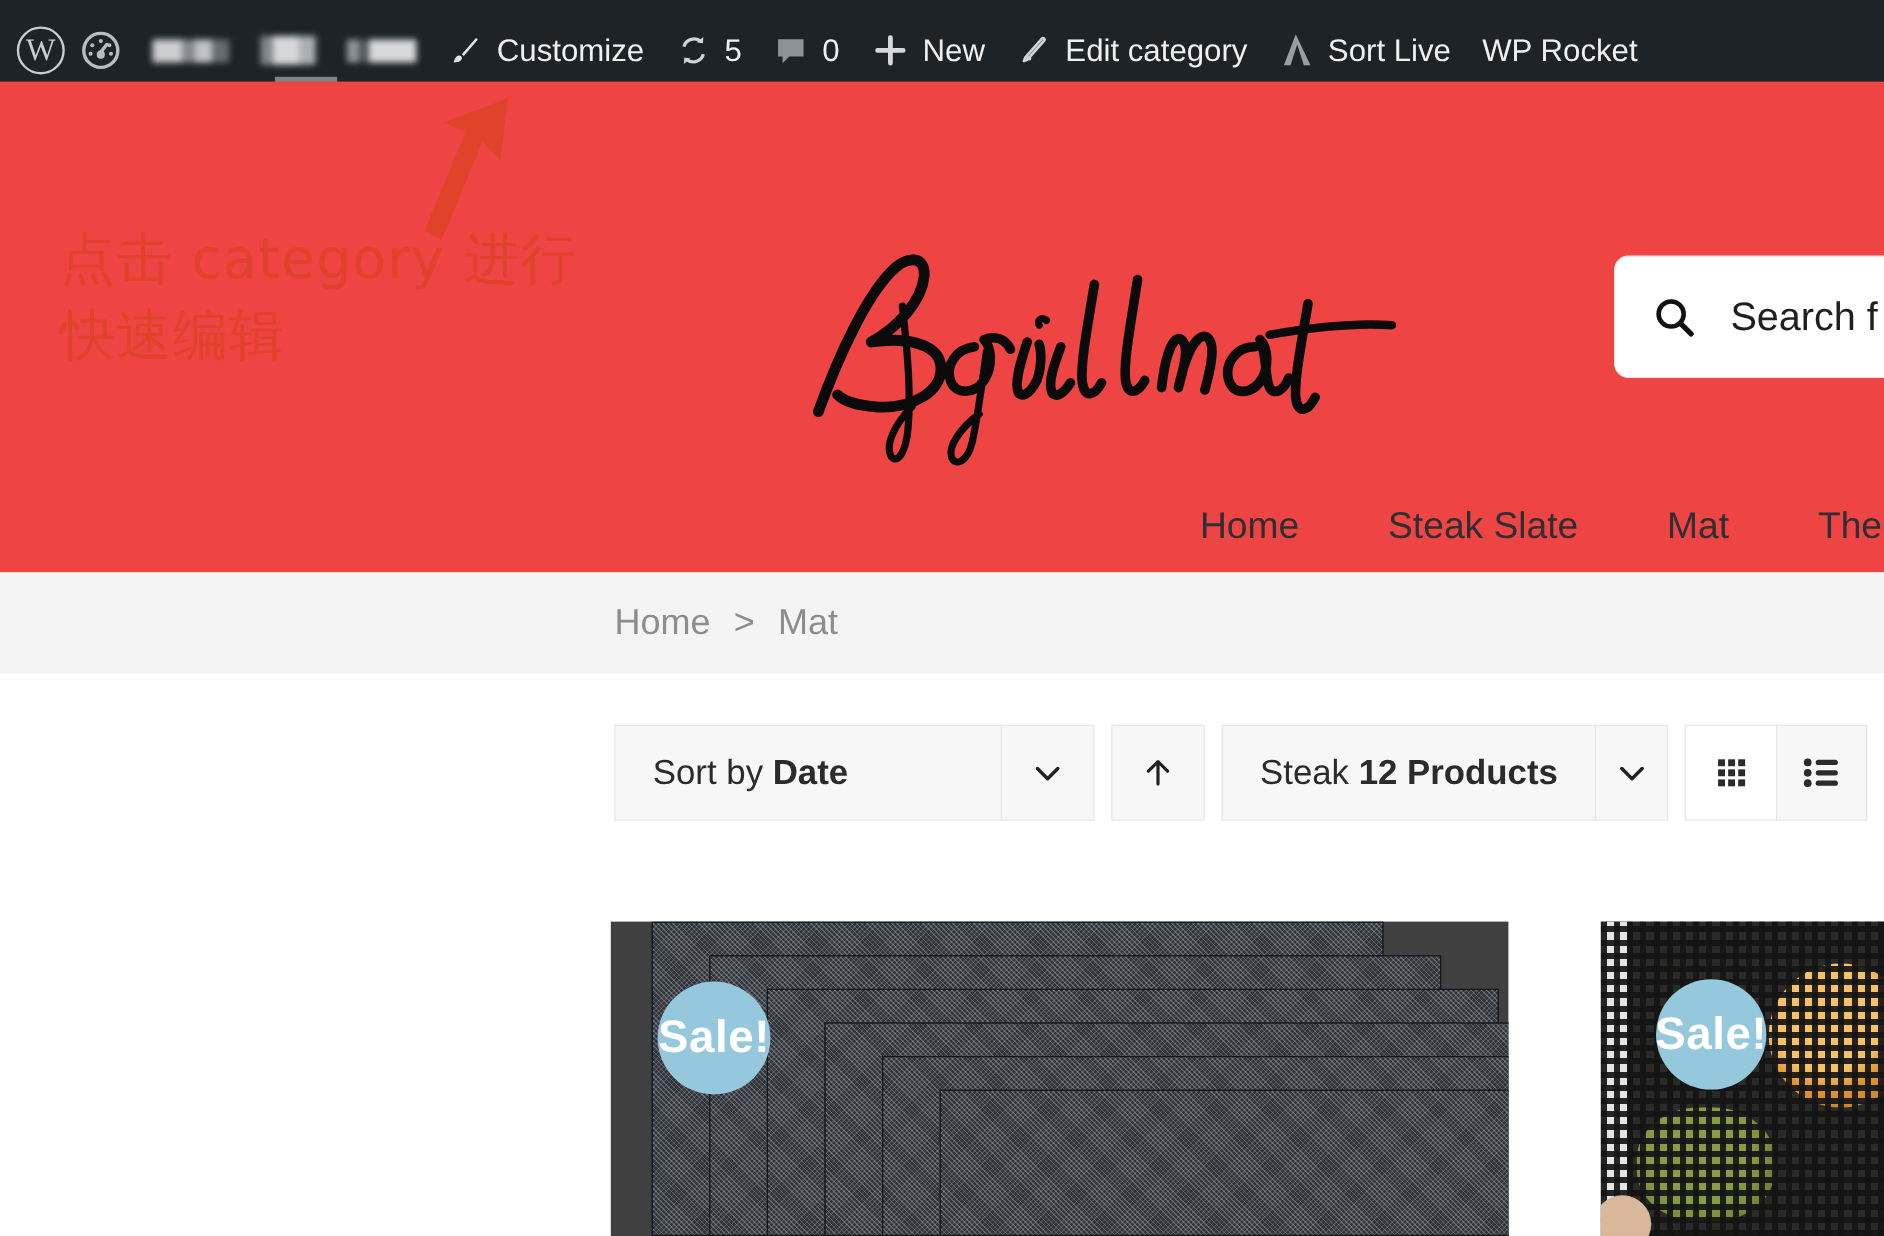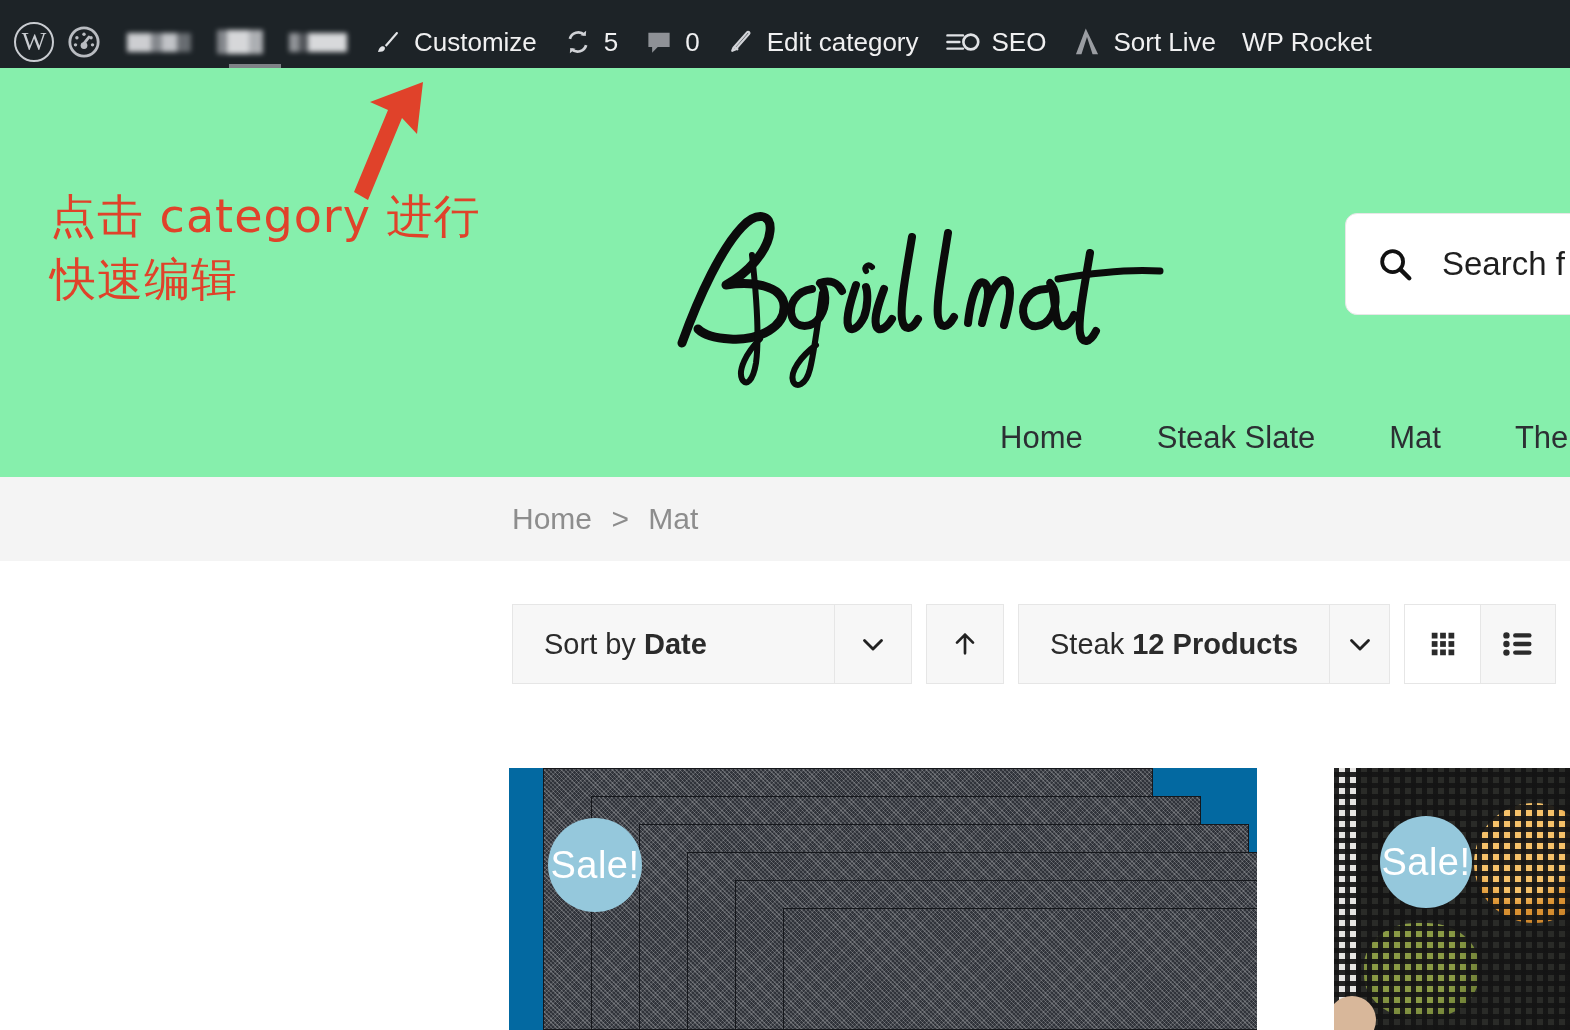--- a/index.html
+++ b/index.html
@@ -98,21 +98,21 @@
     width: 120px;
     height: 140px;
   }
 
   
   .site-header {
     position: absolute;
     top: 68px; left: 0;
     width: 1570px;
     height: 409px;
-    background: #86efac;
+    background: #ef4444;
   }
   .logo {
     position: absolute;
     left: 660px;
     top: 125px;
     width: 540px;
     height: 200px;
   }
   .logo svg { display: block; }
 
@@ -216,22 +216,23 @@
     border: 1.5px solid #e6e6e6;
     box-sizing: border-box;
     display: flex; align-items: center; justify-content: center;
   }
   .viewbtn.grid { background: #ffffff; border-right: none; }
   .viewbtn.list { background: #f7f7f7; }
 
   
   .product {
     position: absolute;
-    background: #0369a1;
+    background: #404040;
     overflow: hidden;
+    font-weight: bold;
   }
   .product.p1 { left: 509px; top: 768px; width: 748px; height: 262px; }
   .product.p2 { left: 1334px; top: 768px; width: 236px; height: 262px; }
 
   .mat-stack { position: absolute; inset: 0; }
   .mat-sheet {
     position: absolute;
     background-image:
       repeating-linear-gradient(45deg, rgba(255,255,255,.22) 0 1px, rgba(0,0,0,0) 1px 3px),
       repeating-linear-gradient(-45deg, rgba(255,255,255,.14) 0 1px, rgba(0,0,0,0) 1px 3px);
@@ -348,40 +349,39 @@
 
   <div class="ab-item">
     <span class="ico">
       <svg width="30" height="30" viewBox="0 0 24 24">
         <path d="M3.5 4.5 h17 v11.5 h-9.5 l-4.5 4.5 v-4.5 h-3 Z" fill="#8e9196"></path>
       </svg>
     </span>
     <span class="ab-label">0</span>
   </div>
 
+  <div class="ab-item">
+    <span class="ico">
+      <svg width="32" height="32" viewBox="0 0 24 24">
+        <path d="M12 4 v16 M4 12 h16" stroke="#d6d8db" stroke-width="3" stroke-linecap="round"></path>
+      </svg>
+    </span>
+    <span class="ab-label">New</span>
+  </div>
 
   <div class="ab-item">
     <span class="ico">
       <svg width="30" height="30" viewBox="0 0 24 24">
         <path d="M5 19 L7.5 18 L18.5 5.5 C19.3 4.6 17.8 3.2 17 4.1 L6 16.6 Z" fill="none" stroke="#d2d4d8" stroke-width="1.8" stroke-linejoin="round"></path>
         <path d="M7.2 16.2 L9.6 18.3" stroke="#d2d4d8" stroke-width="1.8"></path>
       </svg>
     </span>
     <span class="ab-label">Edit category</span>
   </div>
 
-  <div class="ab-item">
-    <span class="ico">
-      <svg width="36" height="30" viewBox="0 0 30 24">
-        <path d="M2 6.5 h13 M2 12 h10 M2 17.5 h13" stroke="#e0e2e5" stroke-width="2" stroke-linecap="round"></path>
-        <circle cx="21.5" cy="12" r="6.2" fill="none" stroke="#e0e2e5" stroke-width="2.2"></circle>
-      </svg>
-    </span>
-    <span class="ab-label">SEO</span>
-  </div>
 
   <div class="ab-item">
     <span class="ico">
       <svg width="30" height="32" viewBox="0 0 24 26">
         <path d="M11 2 L3 23 L7.5 23 L12 9 L16.5 23 L21 23 Z" fill="#9a9da2"></path>
       </svg>
     </span>
     <span class="ab-label">Sort Live</span>
   </div>
 

